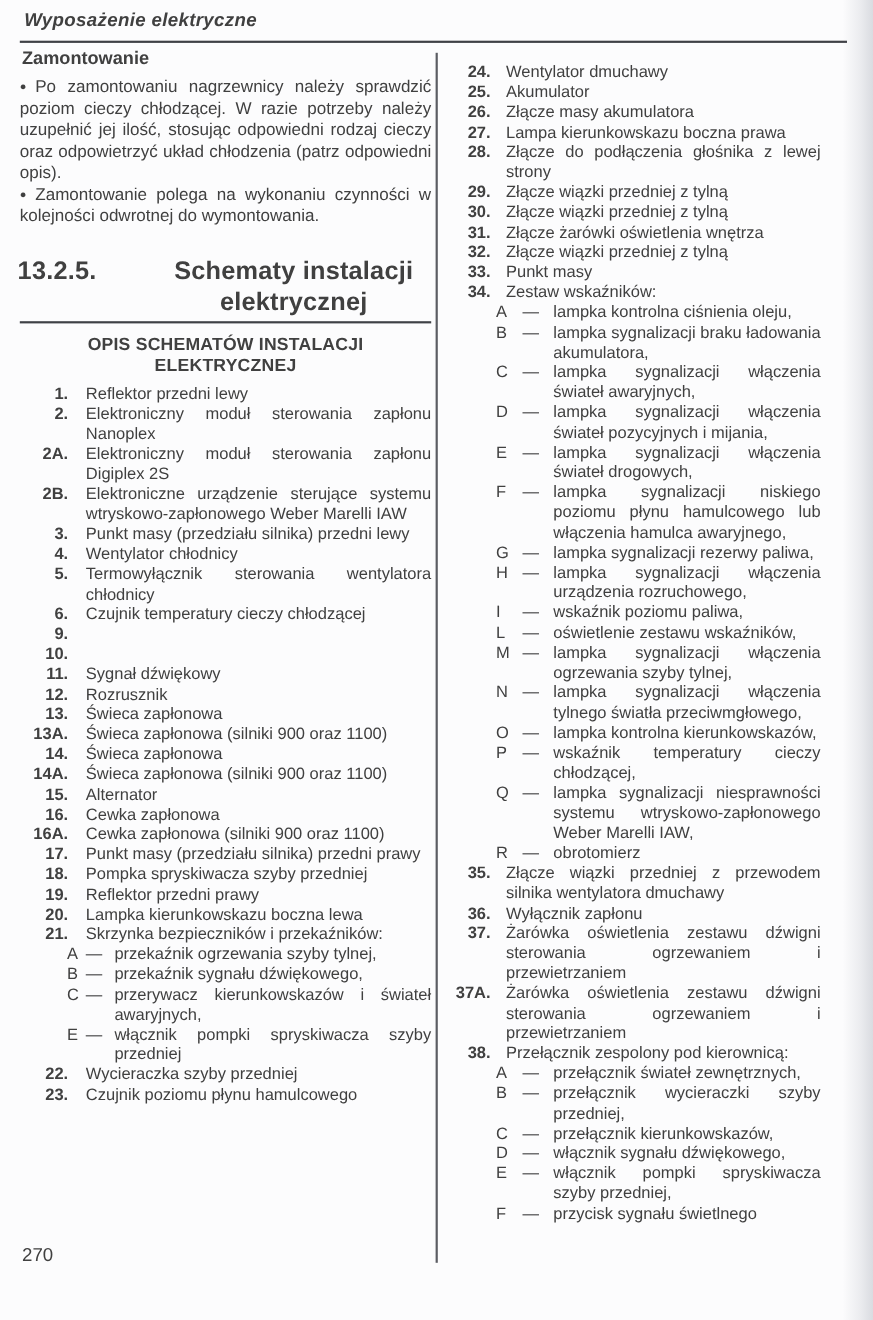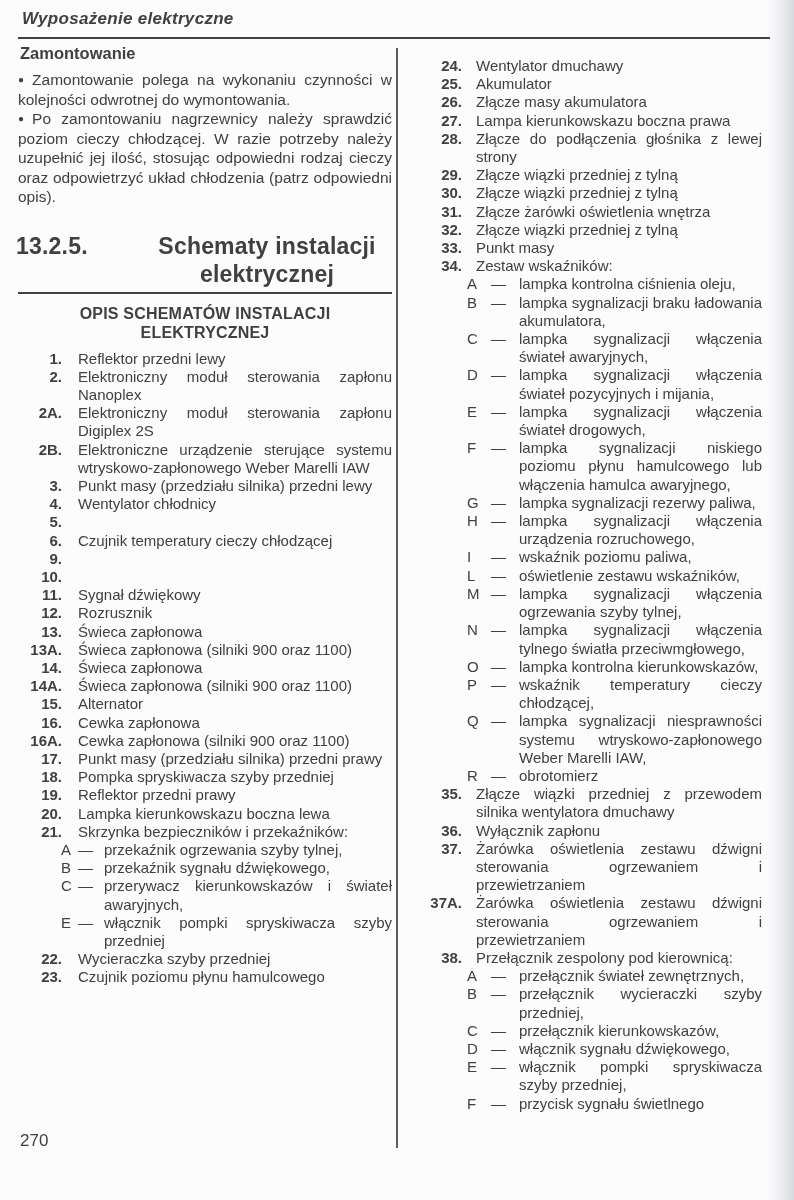--- a/index.html
+++ b/index.html
@@ -15,21 +15,21 @@
   }
   .running-head{
     position:absolute;left:22px;top:9px;
     font-size:17px;font-weight:bold;font-style:italic;letter-spacing:.3px;
   }
   .header-rule{position:absolute;left:18px;top:37px;width:752px;height:2px;background:#3f4146;}
   .col-divider{position:absolute;left:396px;top:48px;width:2px;height:1100px;background:#5b5d63;}
   .footer-pagenum{position:absolute;left:20px;top:1131px;font-size:17px;}
 
   .col-left{position:absolute;left:18px;top:44px;width:374px;}
-  .col-right{position:absolute;left:428px;top:50px;width:334px;}
+  .col-right{position:absolute;left:412px;top:50px;width:334px;}
 
   .install-heading{font-size:16.5px;font-weight:bold;margin:0 0 7px 2px;}
   .bullet-p{font-size:15.5px;line-height:19.5px;text-align:justify;margin:0;}
   .bullet-dot{display:inline-block;font-size:10px;vertical-align:2px;padding-right:8px;}
 
   .section-heading{display:flex;margin:25px 0 0 -2px;font-size:23px;line-height:28px;font-weight:bold;letter-spacing:.2px;gap:40px;}
   .section-number{flex:none;width:86px;}
   .section-title{flex:1;text-align:center;}
   .heading-rule{height:2px;background:#3f4146;margin-top:4px;}
   .subheading{font-size:16px;line-height:19.5px;font-weight:bold;margin:10px 0 0;letter-spacing:.2px;text-align:center;}
@@ -54,22 +54,22 @@
 
 <div class="page">
 
   <div class="running-head">Wyposażenie elektryczne</div>
   <div class="header-rule"></div>
   <div class="col-divider"></div>
 
   <div class="col-left">
     <h3 class="install-heading">Zamontowanie</h3>
 
+    <p class="bullet-p"><span class="bullet-dot">●</span><span>Po zamontowaniu nagrzewnicy należy sprawdzić poziom cieczy chłodzącej. W razie potrzeby należy uzupełnić jej ilość, stosując odpowiedni rodzaj cieczy oraz odpowietrzyć układ chłodzenia (patrz odpowiedni opis).</span></p>
     <p class="bullet-p"><span class="bullet-dot">●</span><span>Zamontowanie polega na wykonaniu czynności w kolejności odwrotnej do wymontowania.</span></p>
-    <p class="bullet-p"><span class="bullet-dot">●</span><span>Po zamontowaniu nagrzewnicy należy sprawdzić poziom cieczy chłodzącej. W razie potrzeby należy uzupełnić jej ilość, stosując odpowiedni rodzaj cieczy oraz odpowietrzyć układ chłodzenia (patrz odpowiedni opis).</span></p>
 
     <h2 class="section-heading">
       <span class="section-number">13.2.5.</span>
       <span class="section-title">Schematy instalacji elektrycznej</span>
     </h2>
     <div class="heading-rule"></div>
 
     <h4 class="subheading">OPIS SCHEMATÓW INSTALACJI ELEKTRYCZNEJ</h4>
 
     <ul class="list" id="list-left">
@@ -105,20 +105,21 @@
         </li>
         <li class="item">
           <div class="row">
             <span class="num">4.</span>
             <div class="txt">Wentylator chłodnicy</div>
           </div>
         </li>
         <li class="item">
           <div class="row">
             <span class="num">5.</span>
+            <div class="txt">Termowyłącznik sterowania wentylatora chłodnicy</div>
           </div>
         </li>
         <li class="item">
           <div class="row">
             <span class="num">6.</span>
             <div class="txt">Czujnik temperatury cieczy chłodzącej</div>
           </div>
         </li>
         <li class="item">
           <div class="row">

